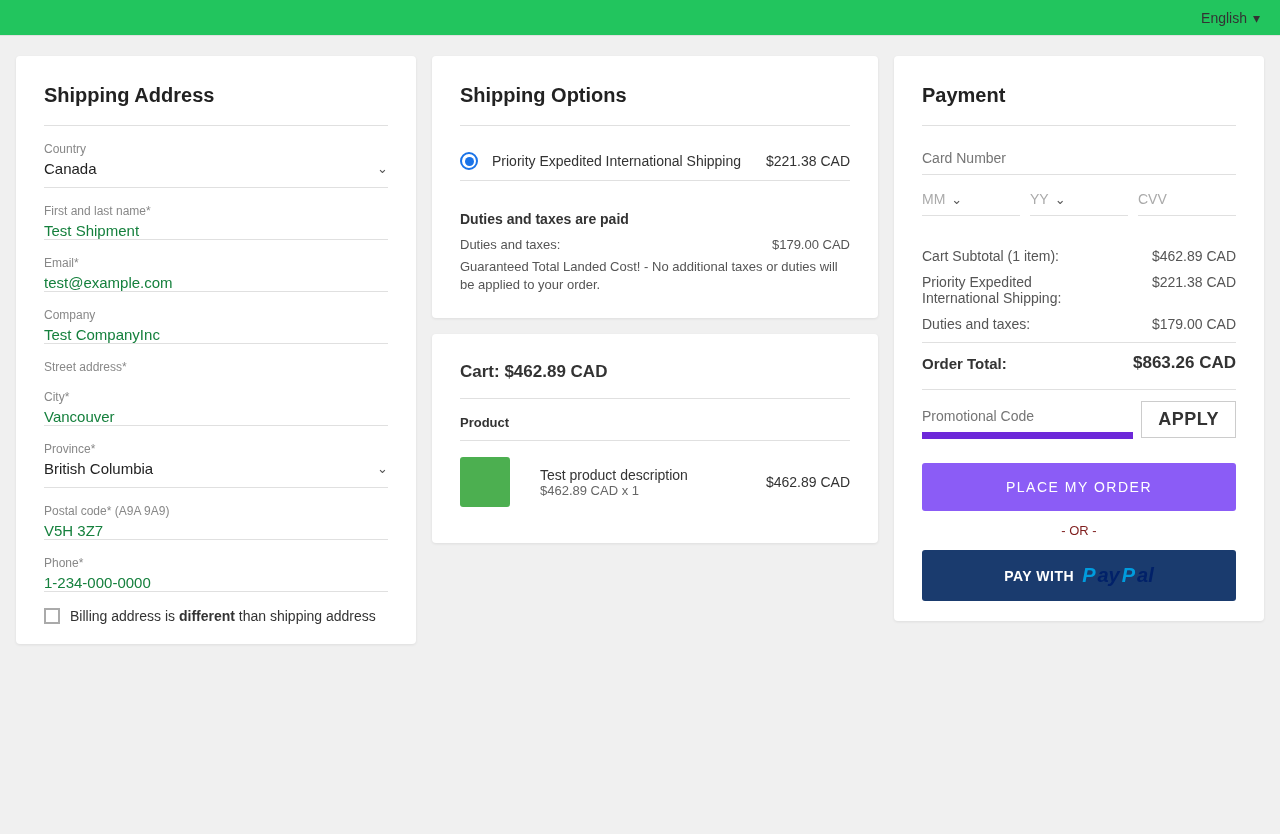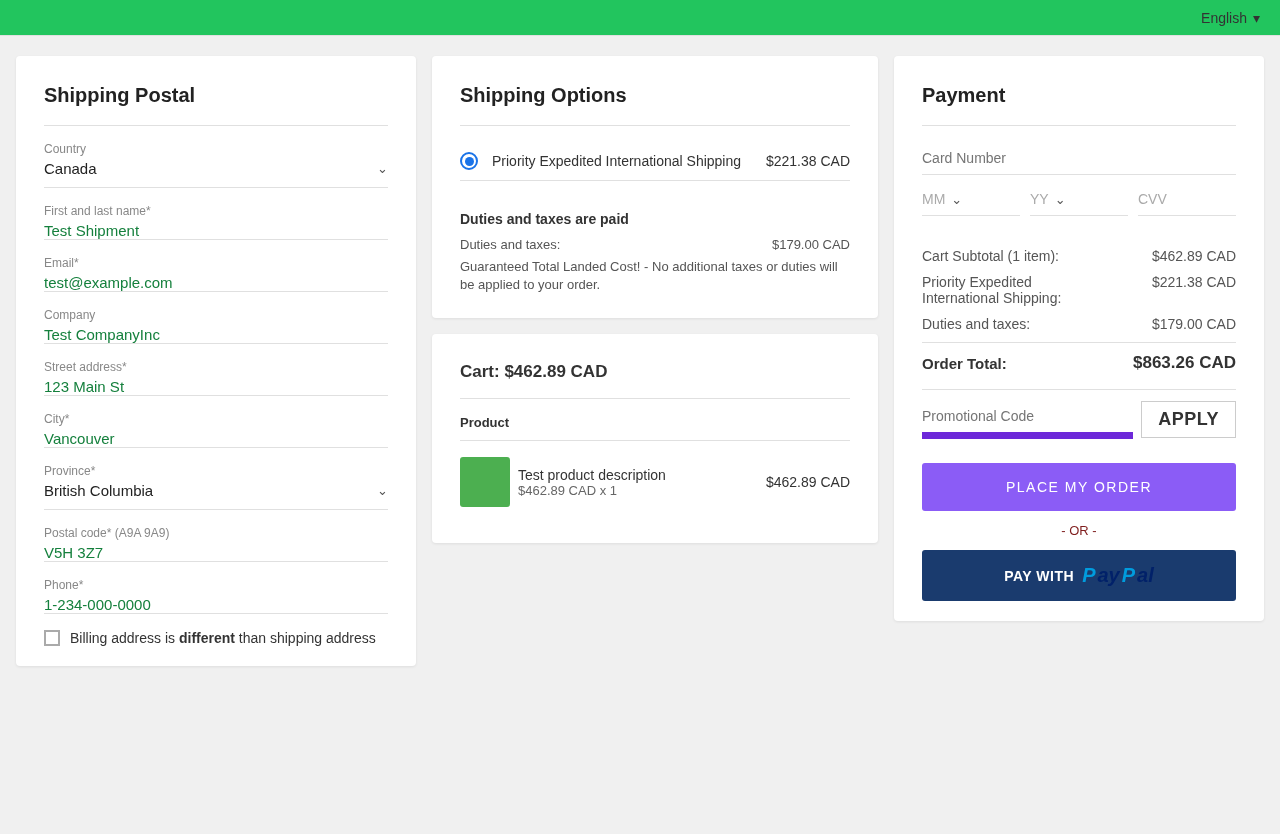--- a/index.html
+++ b/index.html
@@ -152,21 +152,21 @@
     }
     .product-col-header {
       font-size: 13px;
       font-weight: 700;
       padding-bottom: 10px;
       border-bottom: 1px solid #e0e0e0;
     }
     .product-row {
       display: flex;
       align-items: center;
-      gap: 8px;
+      gap: 30px;
       padding: 16px 0;
     }
     .product-image {
       width: 50px;
       height: 50px;
       background: #4caf50;
       border-radius: 3px;
       flex-shrink: 0;
     }
     .product-info {
@@ -350,21 +350,21 @@
 <div class="top-bar">
   <div class="language-select">
     <span>English</span>
     <span>▾</span>
   </div>
 </div>
 
 <div class="main-content">
 
   <div class="card shipping-address-card">
-    <div class="card-title">Shipping Postal</div>
+    <div class="card-title">Shipping Address</div>
     <hr class="divider">
 
     <div class="field-group">
       <div class="field-label">Country</div>
       <div class="field-select">
         <span>Canada</span>
         <span class="chevron-icon">⌄</span>
       </div>
     </div>
 
@@ -378,21 +378,20 @@
       <div class="field-value">test@example.com</div>
     </div>
 
     <div class="field-group">
       <div class="field-label">Company</div>
       <div class="field-value">Test CompanyInc</div>
     </div>
 
     <div class="field-group">
       <div class="field-label">Street address*</div>
-      <div class="field-value">123 Main St</div>
     </div>
 
     <div class="field-group">
       <div class="field-label">City*</div>
       <div class="field-value">Vancouver</div>
     </div>
 
     <div class="field-group">
       <div class="field-label">Province*</div>
       <div class="field-select">

